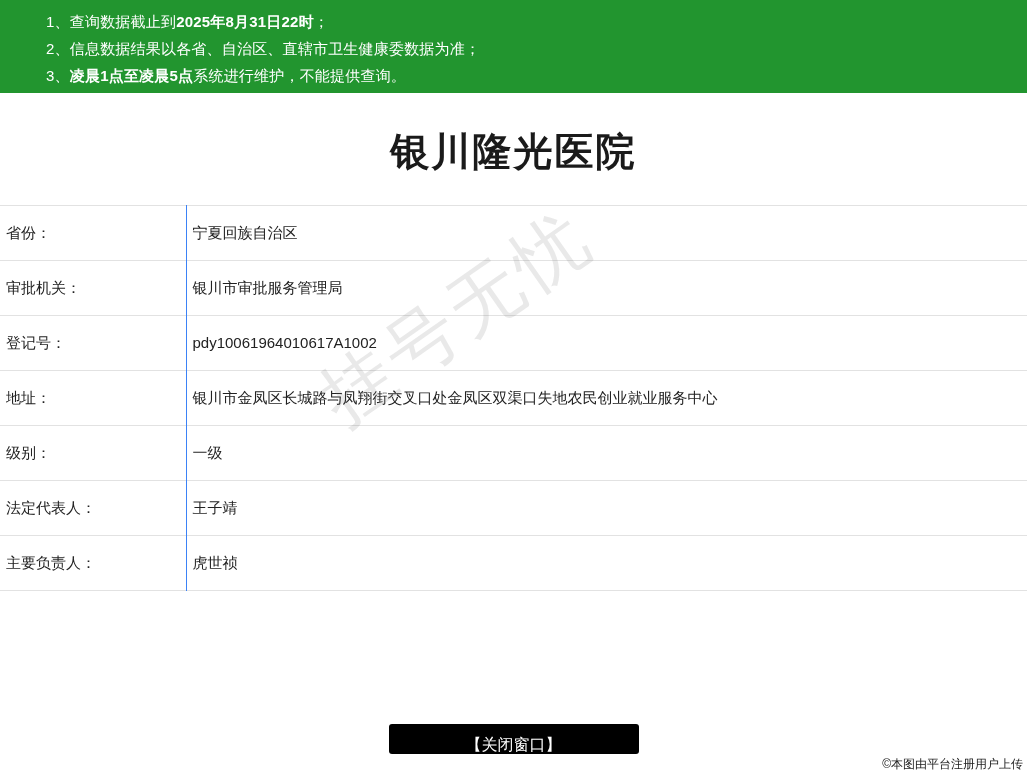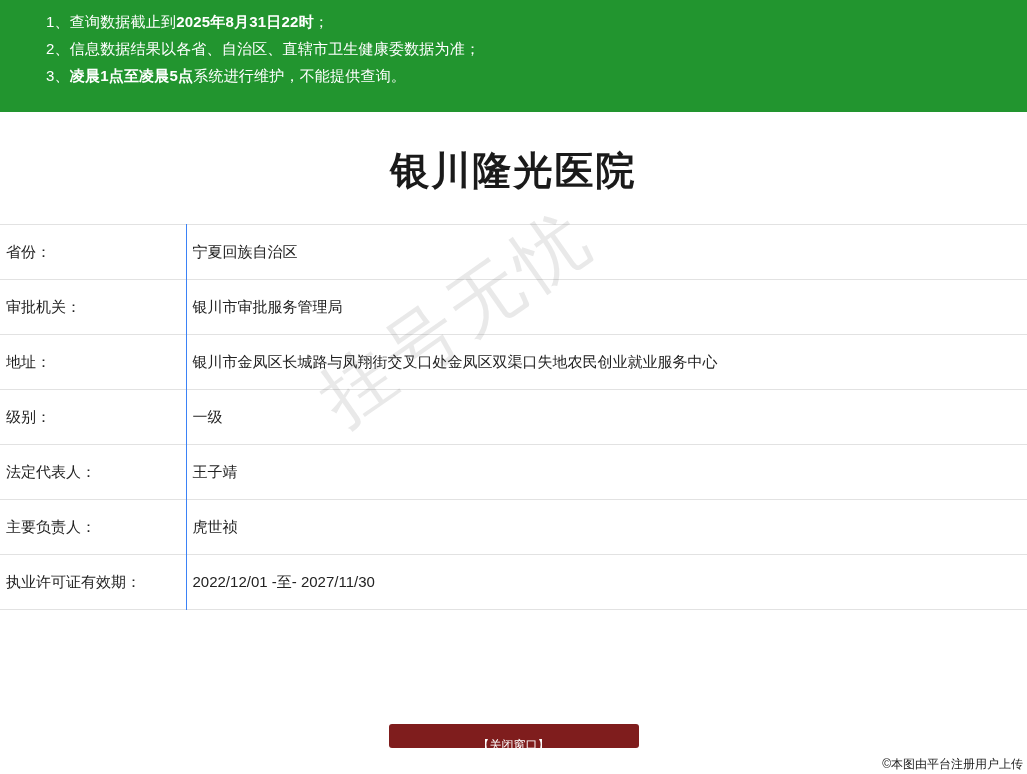--- a/index.html
+++ b/index.html
@@ -16,21 +16,21 @@
     height: 774px;
     background: #ffffff;
     overflow: hidden;
   }
 
   
   .notice {
     background: #22952f;
     color: #ffffff;
     padding: 8px 0 10px 0;
-    height: 112px;
+    height: 93px;
   }
   .notice-list {
     margin: 0;
     padding: 0;
     list-style: none;
   }
   .notice-item {
     font-size: 15px;
     line-height: 27px;
     padding-left: 46px;
@@ -94,25 +94,25 @@
   .footer {
     position: absolute;
     left: 0;
     top: 724px;
     width: 1027px;
     text-align: center;
   }
   .close-btn {
     display: inline-block;
     width: 250px;
-    height: 24px;
+    height: 30px;
     line-height: 40px;
-    background: #7f1d1d;
+    background: #000000;
     color: #ffffff;
-    font-size: 12px;
+    font-size: 16px;
     border: none;
     border-radius: 3px;
     cursor: pointer;
     font-family: "Liberation Sans", sans-serif;
   }
   .copyright {
     position: absolute;
     right: 4px;
     bottom: 1px;
     font-size: 12px;
@@ -147,39 +147,39 @@
     <tbody>
       <tr>
         <td class="cell-label">省份：</td>
         <td class="cell-value">宁夏回族自治区</td>
       </tr>
       <tr>
         <td class="cell-label">审批机关：</td>
         <td class="cell-value">银川市审批服务管理局</td>
       </tr>
       <tr>
+        <td class="cell-label">登记号：</td>
+        <td class="cell-value">pdy10061964010617A1002</td>
+      </tr>
+      <tr>
         <td class="cell-label">地址：</td>
         <td class="cell-value">银川市金凤区长城路与凤翔街交叉口处金凤区双渠口失地农民创业就业服务中心</td>
       </tr>
       <tr>
         <td class="cell-label">级别：</td>
         <td class="cell-value">一级</td>
       </tr>
       <tr>
         <td class="cell-label">法定代表人：</td>
         <td class="cell-value">王子靖</td>
       </tr>
       <tr>
         <td class="cell-label">主要负责人：</td>
         <td class="cell-value">虎世祯</td>
       </tr>
-      <tr>
-        <td class="cell-label">执业许可证有效期：</td>
-        <td class="cell-value">2022/12/01 -至- 2027/11/30</td>
-      </tr>
     </tbody>
   </table>
 
   <div class="footer">
     <button class="close-btn">【关闭窗口】</button>
   </div>
 
   <div class="copyright">©本图由平台注册用户上传</div>
 
 </div>

